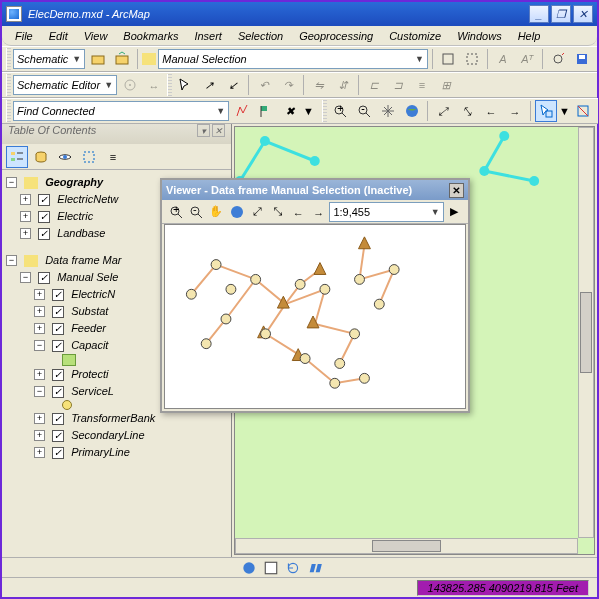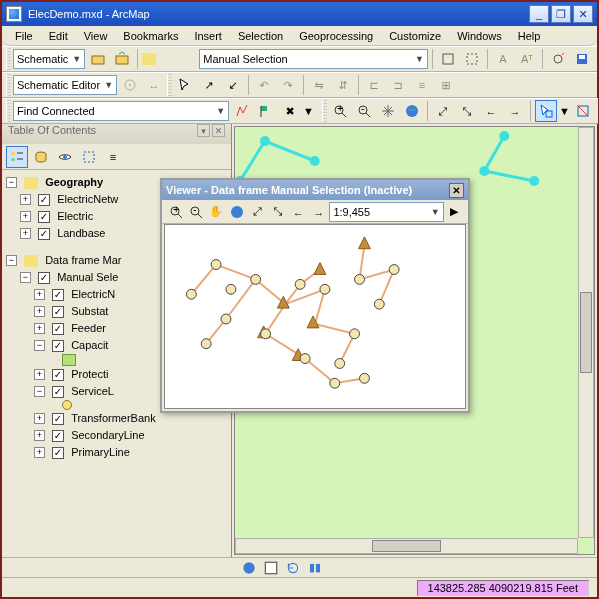--- a/index.html
+++ b/index.html
@@ -1,32 +1,32 @@
 <!DOCTYPE html>
 <html><head>
 <meta charset="utf-8">
 <style>
 *{box-sizing:border-box;margin:0;padding:0;font-family:Tahoma,Arial,sans-serif;font-size:11px;}
 body{background:#6b8fc9;width:599px;height:599px;position:relative;overflow:hidden;}
-.window{position:absolute;inset:0;border:2px solid #7f1d1d;background:#ece9d8;display:flex;flex-direction:column;}
+.window{position:absolute;inset:0;border:2px solid #6d28d9;background:#ece9d8;display:flex;flex-direction:column;font-style:italic;}
 .titlebar{height:24px;background:linear-gradient(#2a6bd8,#1c4bbd);color:#fff;display:flex;align-items:center;padding:0 4px;font-size:12px;}
 .titlebar .icon{width:16px;height:16px;background:#fff;border:1px solid #888;margin-right:6px;position:relative;}
 .titlebar .icon:after{content:"";position:absolute;inset:2px;background:radial-gradient(circle at 30% 30%,#6db3ff,#1b6bd6);}
 .titlebar .title{flex:1;}
 .winbtns{display:flex;gap:2px;}
 .winbtn{width:20px;height:18px;background:linear-gradient(#eef4ff,#c7dbff);border:1px solid #5a7bc0;display:flex;align-items:center;justify-content:center;color:#1a3b80;font-size:11px;cursor:default;}
 .menubar{height:20px;background:#ece9d8;display:flex;align-items:center;padding:0 6px;gap:2px;border-bottom:1px solid #c0c0c0;border-radius:9px;}
 .menuitem{padding:2px 7px;cursor:default;}
 .toolbar{height:26px;background:#ece9d8;display:flex;align-items:center;padding:2px 4px;gap:2px;border-bottom:1px solid #b0b0b0;border-top:1px solid #fff;flex-wrap:nowrap;}
 .tbtn{width:22px;height:22px;border:1px solid transparent;display:flex;align-items:center;justify-content:center;cursor:default;}
 .tbtn.disabled{opacity:.4;}
 .tbtn svg{width:16px;height:16px;}
 .dropdown{height:20px;border:1px solid #7b9ebd;background:#fff;display:flex;align-items:center;padding:0 3px;font-size:11px;}
 .dropdown .dd-arrow{margin-left:4px;font-size:9px;color:#444;}
-.dropdown.wide{flex:1;min-width:200px;margin-left:41px;}
+.dropdown.wide{flex:1;min-width:200px;}
 .dropdown.med{width:130px;}
 .sep{width:1px;height:20px;background:#b0b0b0;margin:0 2px;}
 .main{flex:1;display:flex;position:relative;overflow:hidden;}
 .toc{width:230px;background:#ece9d8;border-right:1px solid #888;position:relative;}
 .toc-title{height:20px;background:linear-gradient(#e4e2d6,#d8d5c5);color:#6a6a6a;padding:0 6px;display:flex;align-items:flex-start;font-size:11px;}
 .toc-close{margin-left:auto;display:flex;gap:2px;}
 .toc-close span{width:13px;height:13px;border:1px solid #aaa;display:flex;align-items:center;justify-content:center;font-size:9px;}
 .toc-tools{height:26px;background:#ece9d8;display:flex;align-items:center;padding:2px 4px;gap:2px;border-bottom:1px solid #b0b0b0;}
 .tree{padding:4px;font-size:11px;line-height:17px;}
 .tree-row{display:flex;align-items:center;gap:2px;white-space:nowrap;}
@@ -40,21 +40,21 @@
 .layericon{display:inline-block;width:14px;height:12px;}
 .layericon.diamond{background:linear-gradient(135deg,#f6e27a 0 100%);transform:rotate(0);}
 .layericon.box{background:#b7e07a;border:1px solid #6a9b3b;}
 .layericon.dot{width:10px;height:10px;border-radius:50%;background:#f6e27a;border:1px solid #8a7a2b;}
 .mapview{flex:1;background:#d4f4b8;border:1px solid #888;position:relative;overflow:hidden;margin:2px;}
 .scrollbar{position:absolute;background:#ece9d8;border:1px solid #b0b0b0;}
 .scrollbar.h{left:0;right:16px;bottom:0;height:16px;}
 .scrollbar.v{top:0;bottom:16px;right:0;width:16px;}
 .scrollbar .thumb{position:absolute;background:#d4d0c8;border:1px solid #888;}
 .status{height:20px;background:#ece9d8;border-top:1px solid #b0b0b0;display:flex;align-items:center;padding:0 8px;font-size:11px;}
-.status .coords{margin-left:auto;border:1px inset #ccc;padding:1px 10px;background:#f0abfc;}
+.status .coords{margin-left:auto;border:1px inset #ccc;padding:1px 10px;background:#a21caf;}
 .viewer{position:absolute;left:160px;top:178px;width:310px;height:235px;background:#ece9d8;border:2px solid #9c9c9c;box-shadow:2px 2px 6px rgba(0,0,0,.3);}
 .viewer .vtitle{height:20px;background:linear-gradient(#9ab5d8,#7a9bc9);color:#fff;display:flex;align-items:center;padding:0 4px;font-size:11px;font-weight:bold;}
 .viewer .vtitle .close{margin-left:auto;width:15px;height:15px;background:#d4d0c8;border:1px solid #666;color:#000;display:flex;align-items:center;justify-content:center;font-size:10px;}
 .viewer .vtools{height:24px;background:#ece9d8;display:flex;align-items:center;padding:2px 4px;gap:1px;border-bottom:1px solid #b0b0b0;}
 .viewer .canvas{position:absolute;top:44px;left:2px;right:2px;bottom:2px;background:#fff;border:1px solid #888;}
 .bottombar{height:20px;background:#ece9d8;border-top:1px solid #b0b0b0;display:flex;align-items:center;padding:0 4px;gap:4px;}
 .bottombar .tbtn{width:18px;height:16px;}
 svg.net path{stroke:#e8a878;stroke-width:2;fill:none;}
 svg.net circle{fill:#f4e6b0;stroke:#444;stroke-width:1;}
 svg.net polygon{fill:#c48b3a;stroke:#8a5a1a;}

